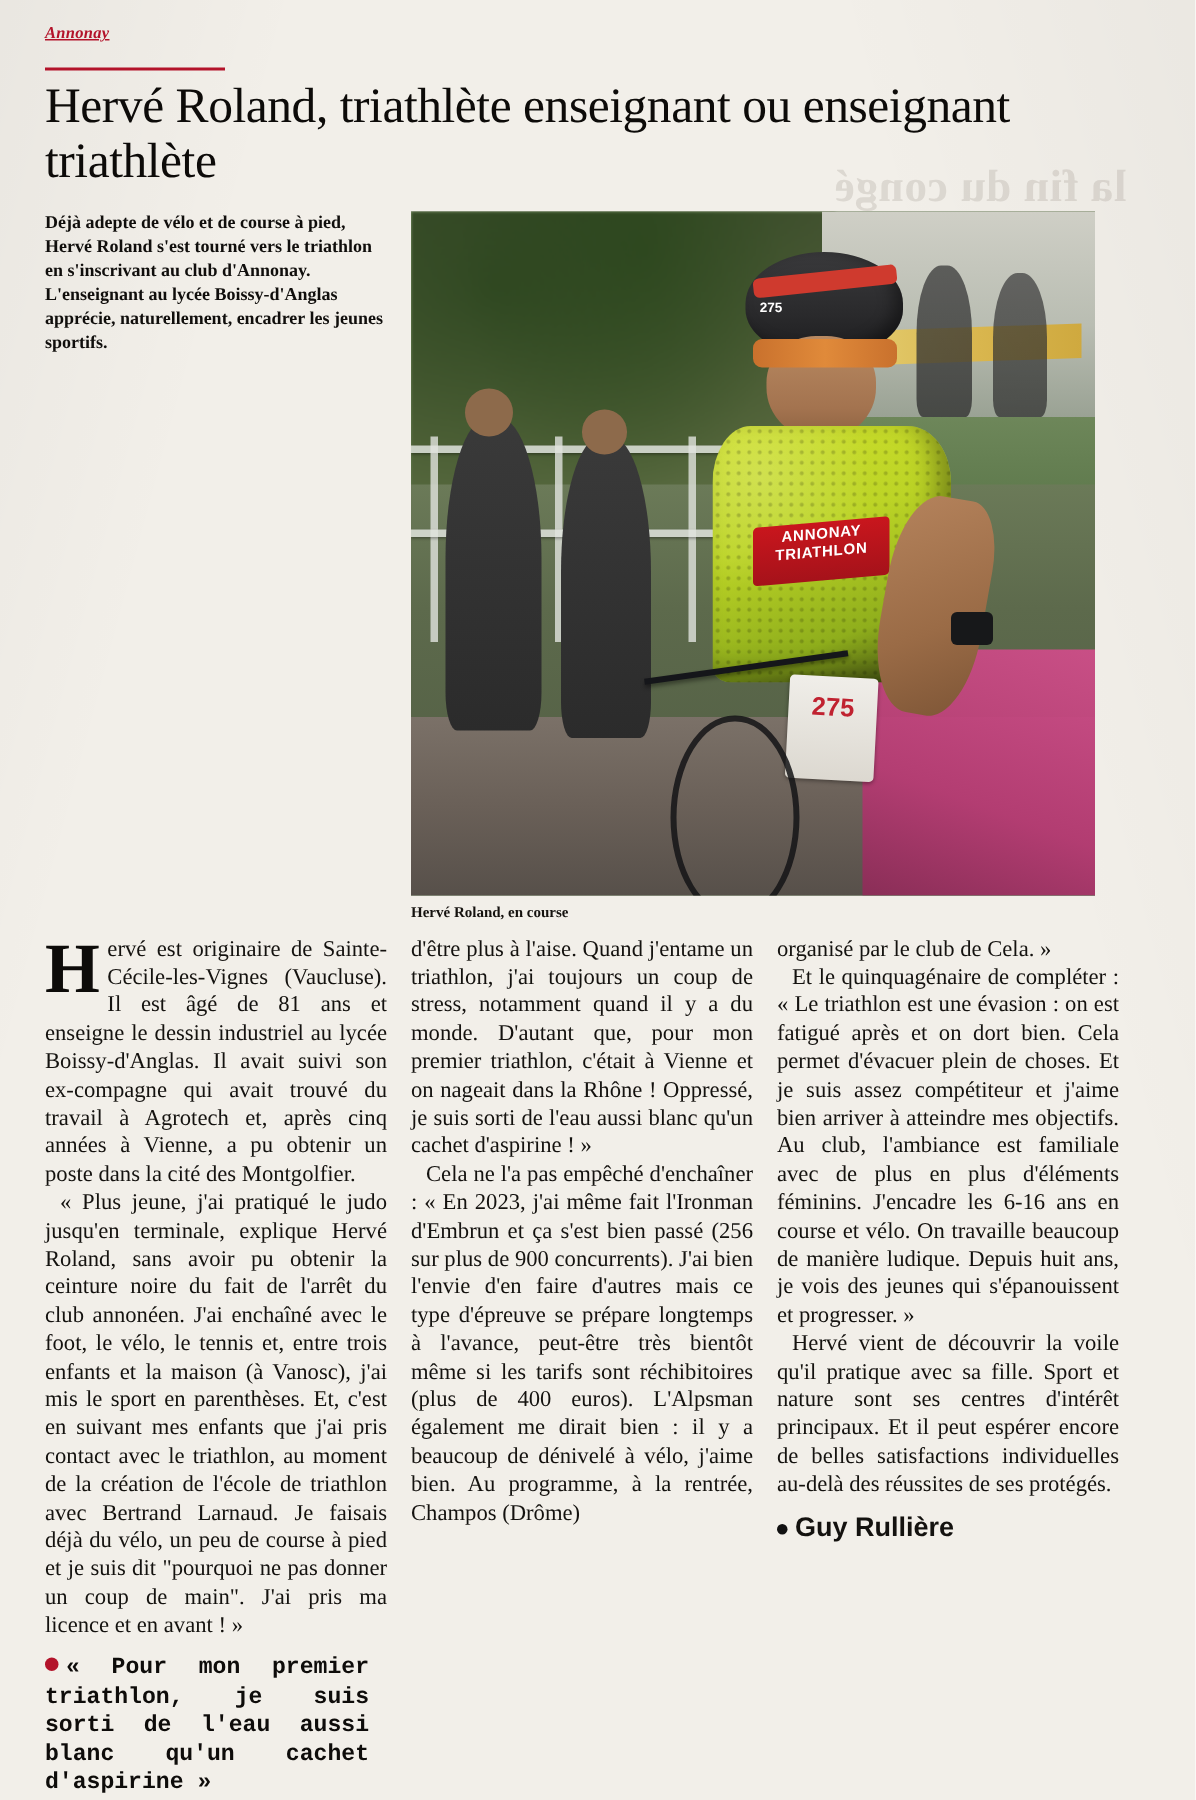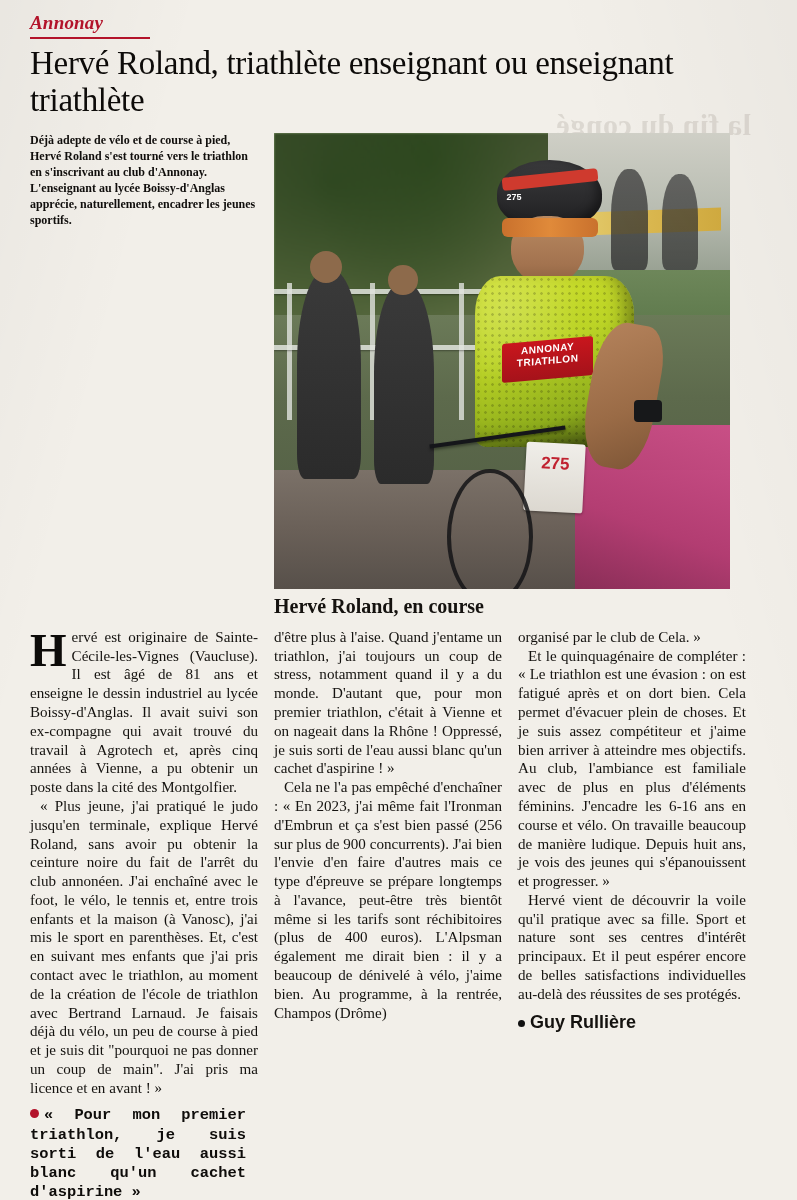--- a/index.html
+++ b/index.html
@@ -44,24 +44,25 @@
     transform: scaleX(-1);
     letter-spacing: 0.5px;
     pointer-events: none;
     white-space: nowrap;
   }
   .kicker {
     display: inline-block;
     font-family: "Liberation Serif", serif;
     font-weight: bold;
     font-style: italic;
-    font-size: 19px;
+    font-size: 11px;
     color: #b3132a;
     letter-spacing: 0.2px;
-    margin-bottom: 2px;
+    margin-bottom: 16px;
+    text-decoration: underline;
   }
   .kicker-rule {
     width: 120px;
     height: 2px;
     background: #b3132a;
     margin: 1px 0 6px 0;
   }
   h1.headline {
     font-family: "Liberation Serif", serif;
     font-weight: normal;
@@ -242,21 +243,21 @@
     border-radius: 45% 45% 12% 12%;
     filter: blur(0.4px);
   }
   .ph-sp-head {
     position: absolute;
     background: #8d6a4b; border-radius: 50%;
   }
   .caption {
     font-family: "Liberation Serif", serif;
     font-weight: bold;
-    font-size: 20px;
+    font-size: 10px;
     margin-top: 6px;
     color: #15120f;
   }
   
   .cols {
     display: flex;
     gap: 16px;
     margin-top: 10px;
   }
   .col {

